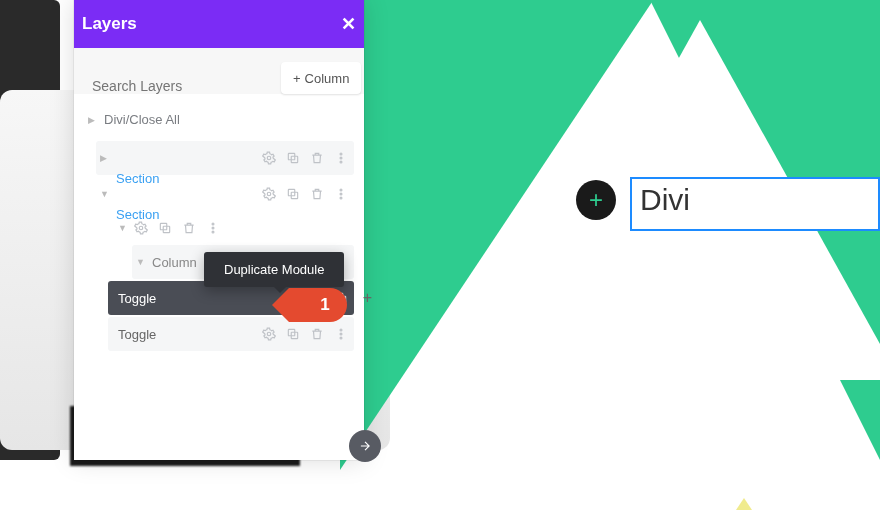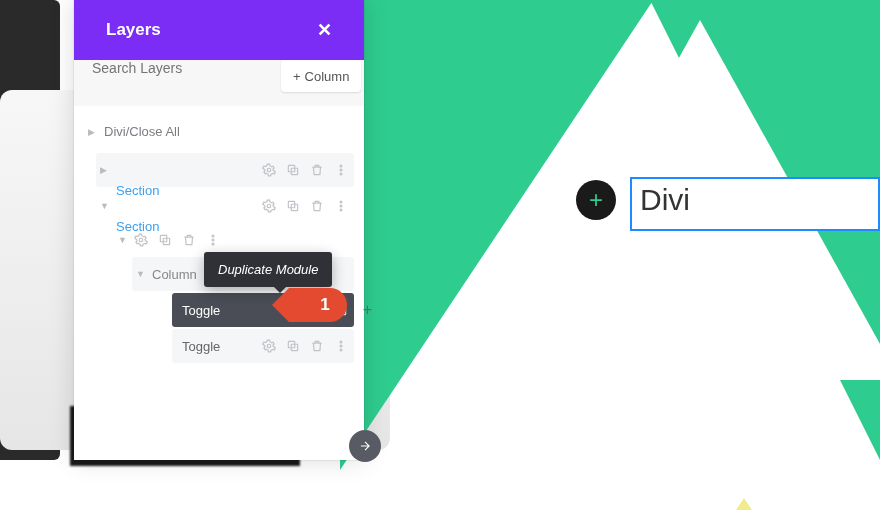--- a/index.html
+++ b/index.html
@@ -98,29 +98,29 @@
     left: 74px; top: 0;
     width: 290px; height: 460px;
     background: #fff;
     box-shadow: 0 0 24px rgba(0,0,0,.15), 0 0 1px rgba(0,0,0,.3);
     display: flex; flex-direction: column;
     font-size: 13px;
   }
   .panel-header {
     background: #7b2cf5;
     color: #fff;
-    height: 60px;
+    height: 48px;
     display: flex; align-items: center; justify-content: space-between;
-    padding: 0 32px;
+    padding: 0 8px;
     font-size: 17px; font-weight: 600;
   }
   .close-x { font-size: 18px; cursor: pointer; }
 
   .panel-search {
-    display: flex; align-items: flex-start;
+    display: flex; align-items: flex-end;
     background: #f7f7f7;
     height: 46px;
     padding: 0 8px 0 18px;
     color: #888;
     gap: 8px;
   }
   .panel-search input {
     flex: 1; border: none; background: transparent;
     font-size: 14px; color: #666; outline: none;
   }
@@ -151,21 +151,21 @@
   .tree-row .label { flex: 1; }
   .icon-strip {
     display: flex; gap: 10px; align-items: center;
     color: #bfc2c7;
   }
   .icon-strip span { cursor: pointer; }
 
   .indent1 { margin-left: 16px; }
   .indent2 { margin-left: 34px; }
   .indent3 { margin-left: 52px; }
-  .indent4 { margin-left: 92px; }
+  .indent4 { margin-left: 28px; }
 
   .bg-light { background: #f5f6f7; }
   .color-section { color: #3aa0f2; margin-top: 40px; }
   .color-row { color: #29c891; }
   .color-col { color: #888; }
   .color-module { color: #666; }
 
   .tree-row.dark {
     background: #4a4d55;
     color: #fff;
@@ -186,25 +186,24 @@
     color: #666; font-size: 16px;
   }
 
   
   .tooltip {
     position: absolute;
     left: 204px; top: 252px;
     background: #2f3136;
     color: #fff;
     font-size: 13px;
-    padding: 10px 14px;
+    padding: 10px 20px;
     border-radius: 3px;
     white-space: nowrap;
     box-shadow: 0 4px 14px rgba(0,0,0,.3);
-    font-style: italic;
   }
   .tooltip:after {
     content: "";
     position: absolute;
     left: 70px; bottom: -6px;
     width: 0; height: 0;
     border-left: 6px solid transparent;
     border-right: 6px solid transparent;
     border-top: 6px solid #2f3136;
   }

